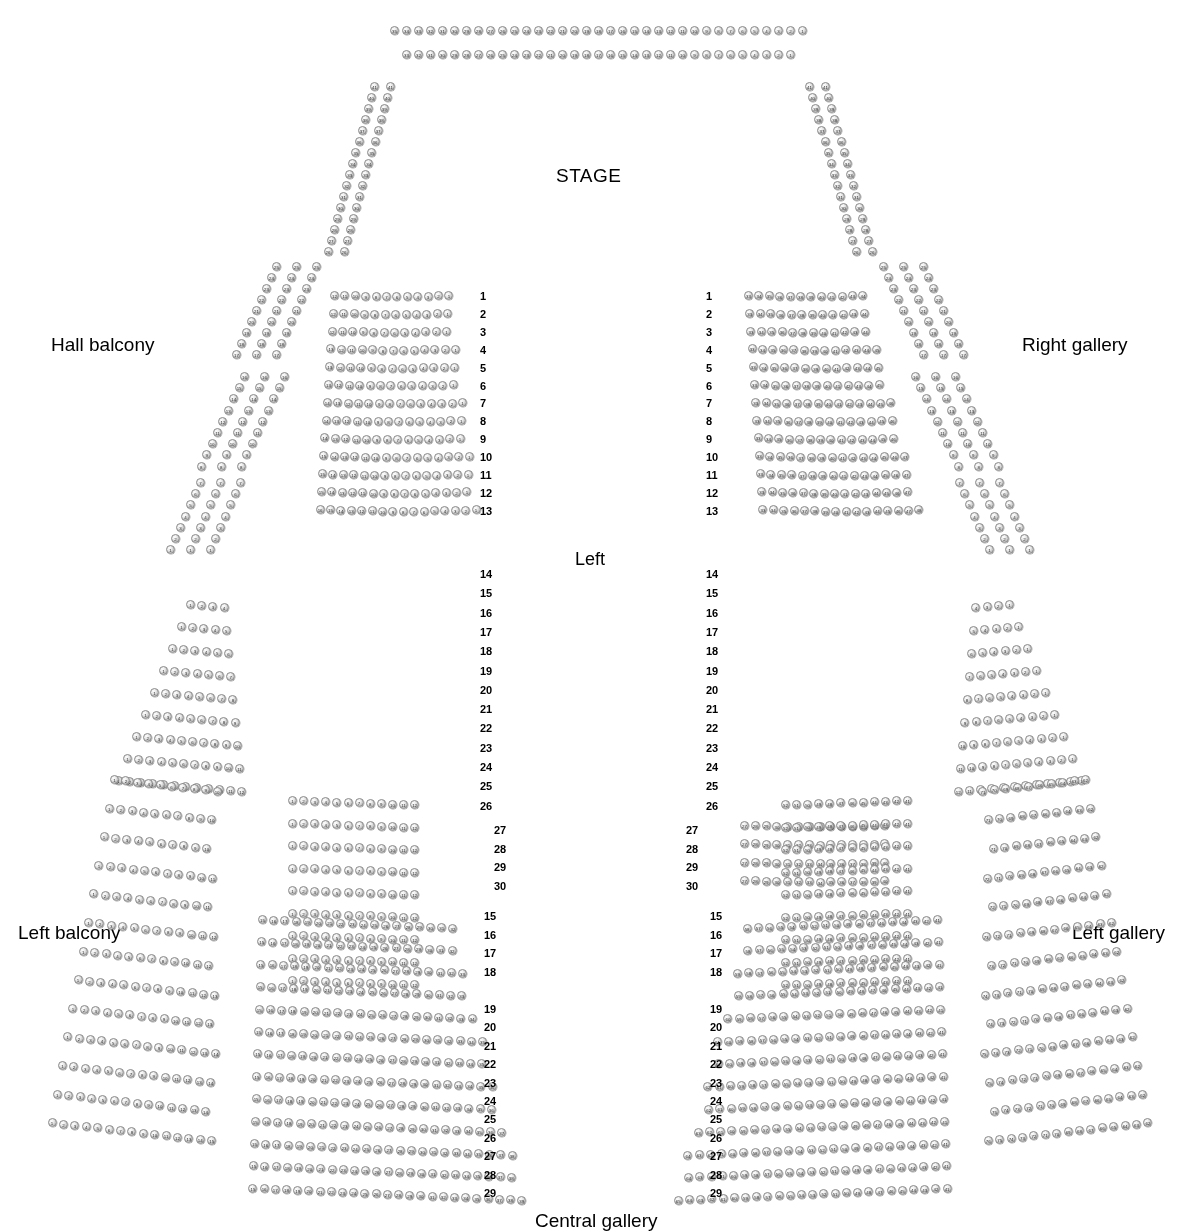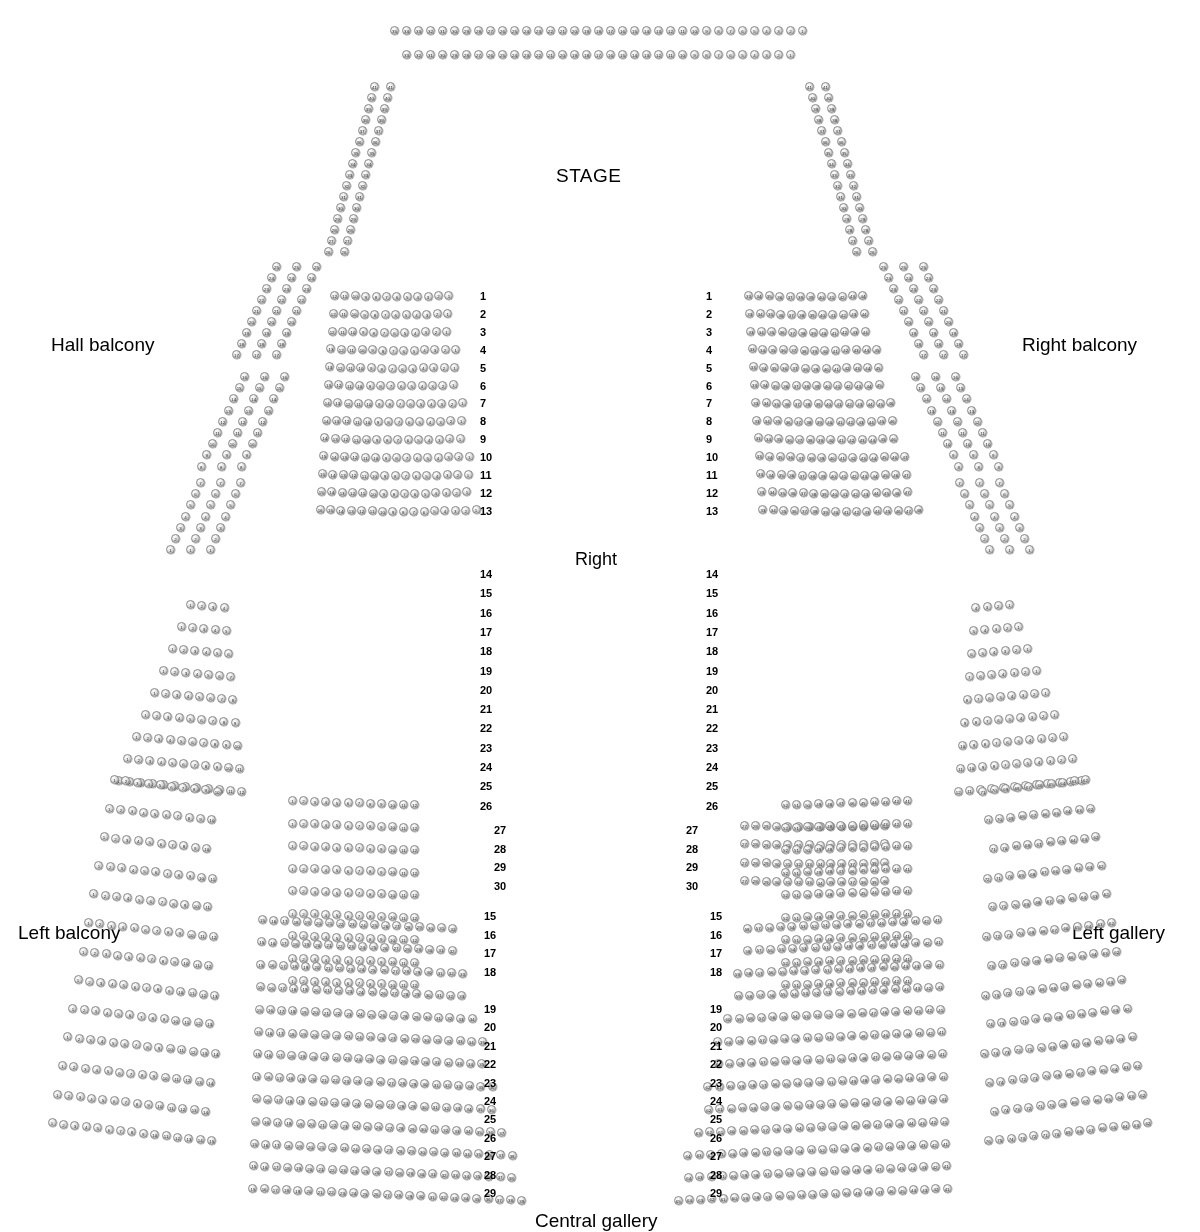--- a/index.html
+++ b/index.html
@@ -60,23 +60,23 @@
     line-height: 9px;
     font-size: 4.4px;
   }
 </style>
 </head>
 <body>
 
 <div id="venue">
 
   <div class="label stage" style="left:556px; top:165px;">STAGE</div>
-  <div class="label hall" style="left:575px; top:549px;">Right</div>
+  <div class="label hall" style="left:575px; top:549px;">Left</div>
   <div class="label" style="left:51px; top:334px;">Hall balcony</div>
-  <div class="label" style="left:1022px; top:334px;">Right balcony</div>
+  <div class="label" style="left:1022px; top:334px;">Right gallery</div>
   <div class="label" style="left:18px; top:922px;">Left balcony</div>
   <div class="label" style="left:1072px; top:922px;">Left gallery</div>
   <div class="label" style="left:535px; top:1210px;">Central gallery</div>
 
   <div id="seat-layer">
       <div class="seat tiny" style="left: 390px; top: 26px;">35</div>
       <div class="seat tiny" style="left: 402px; top: 26px;">34</div>
       <div class="seat tiny" style="left: 414px; top: 26px;">33</div>
       <div class="seat tiny" style="left: 426px; top: 26px;">32</div>
       <div class="seat tiny" style="left: 438px; top: 26px;">31</div>

